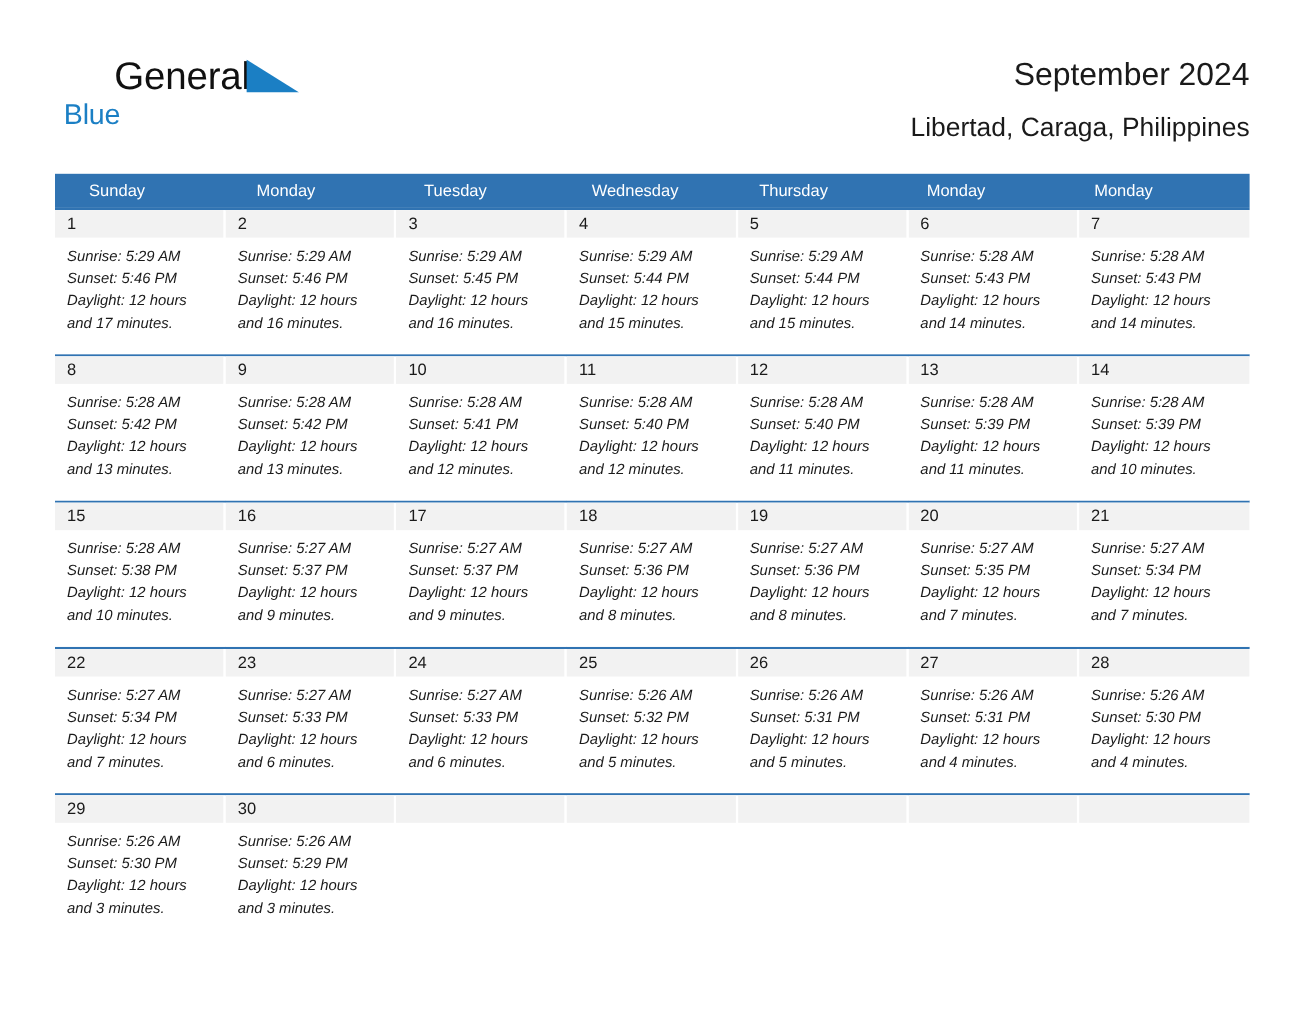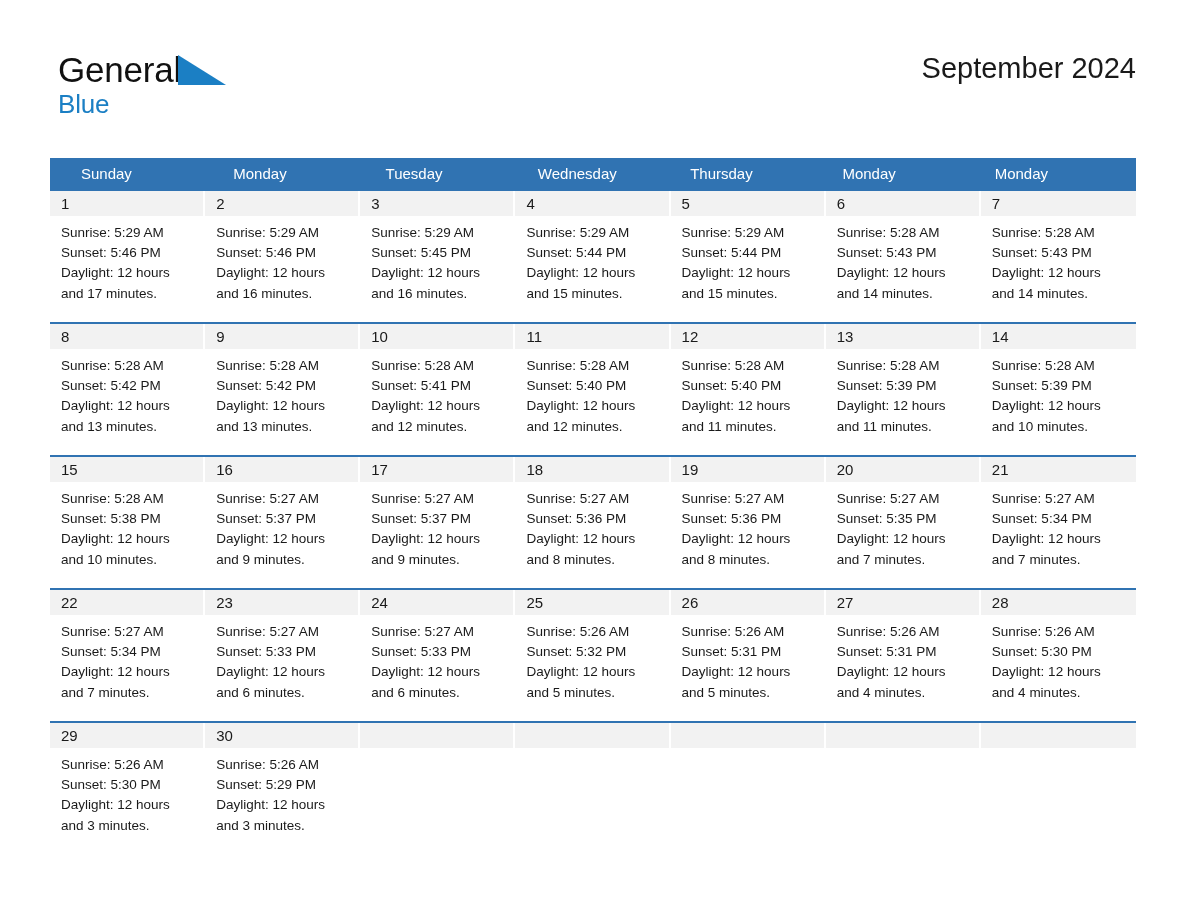--- a/index.html
+++ b/index.html
@@ -34,20 +34,21 @@
     left: 8px;
     top: 6px;
     width: 260px;
     height: 78px;
   }
   .brand-row1 {
     position: relative;
     height: 40px;
     line-height: 40px;
     white-space: nowrap;
+    text-align: center;
   }
   .brand-general {
     font-size: 35px;
     color: #111111;
     letter-spacing: -0.2px;
     font-family: "Liberation Sans", sans-serif;
   }
   .brand-tri {
     display: inline-block;
     vertical-align: -3px;
@@ -127,20 +128,21 @@
   }
   .day:last-child .daynum-band { margin-right: 0; }
   .daynum {
     font-size: 15px;
     line-height: 25px;
     padding-left: 11px;
     color: #1a1a1a;
   }
   .daybody {
     padding: 7px 6px 0 11px;
+    font-style: italic;
   }
   .dayline {
     font-size: 13.5px;
     line-height: 20.2px;
     color: #1a1a1a;
     white-space: nowrap;
   }
   .empty .daynum-band { background: #f2f2f2; }
 </style>
 </head>
@@ -154,20 +156,21 @@
       <div class="brand-row1">
         <span class="brand-general">General</span><span class="brand-tri"><svg width="48" height="30" viewBox="0 0 48 30" xmlns="http://www.w3.org/2000/svg">
               <polygon points="0,0 48,30 0,30" fill="#1b7fc4"></polygon>
             </svg></span>
       </div>
       <div class="brand-row2">Blue</div>
     </div>
 
     <div class="titles">
       <div class="cal-title">September 2024</div>
+      <div class="cal-sub">Libertad, Caraga, Philippines</div>
     </div>
   </div>
 
   <div class="calendar">
 
     <div class="weekhead">
       <div class="wh">Sunday</div>
       <div class="wh">Monday</div>
       <div class="wh">Tuesday</div>
       <div class="wh">Wednesday</div>

